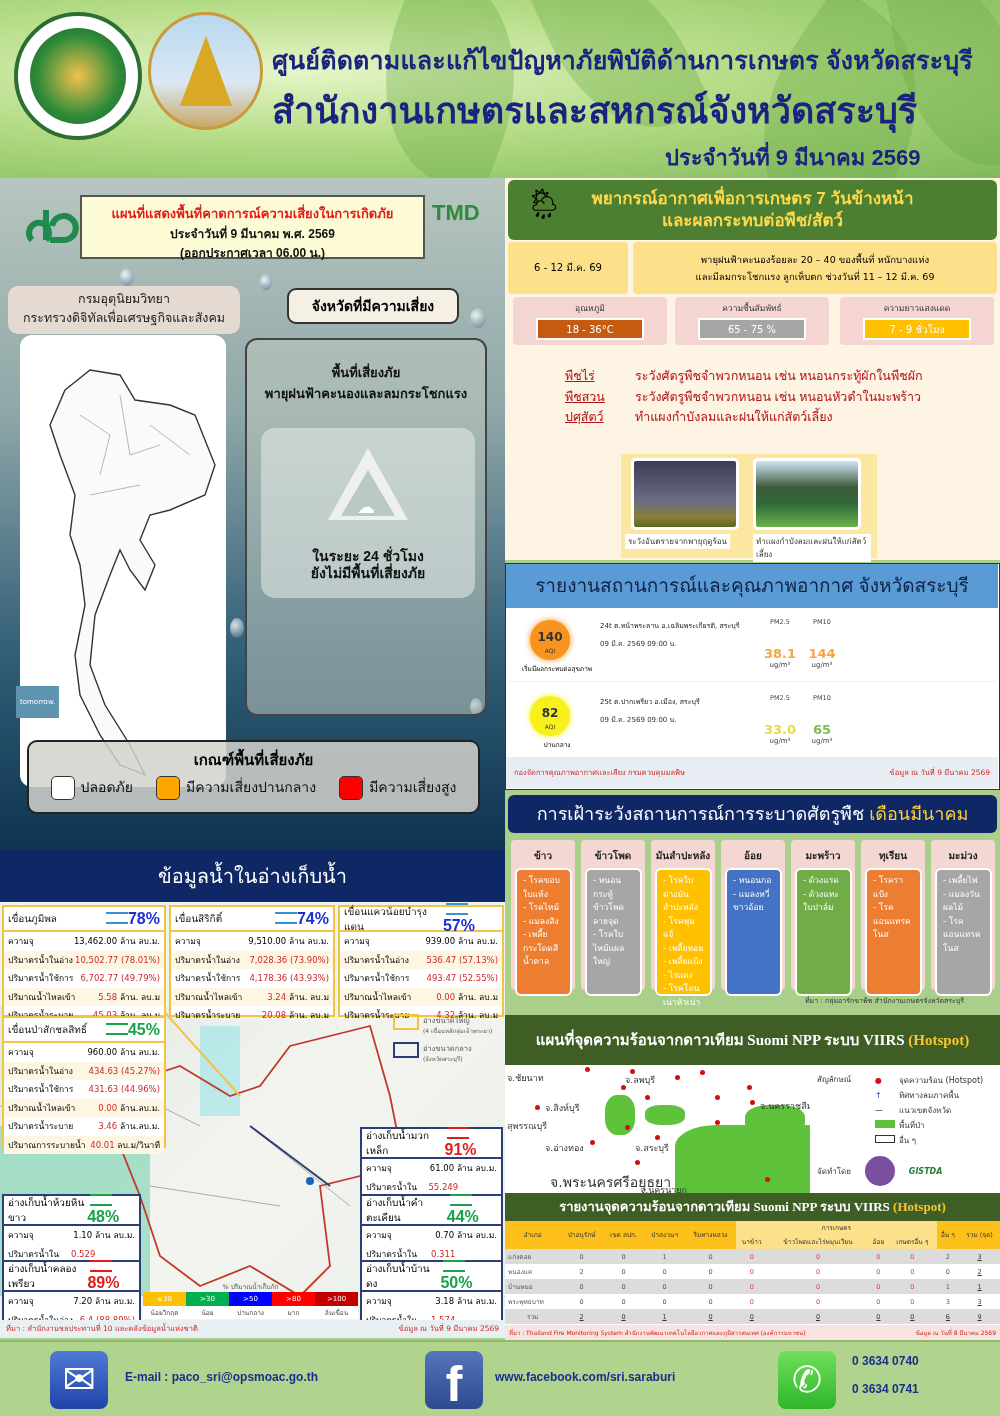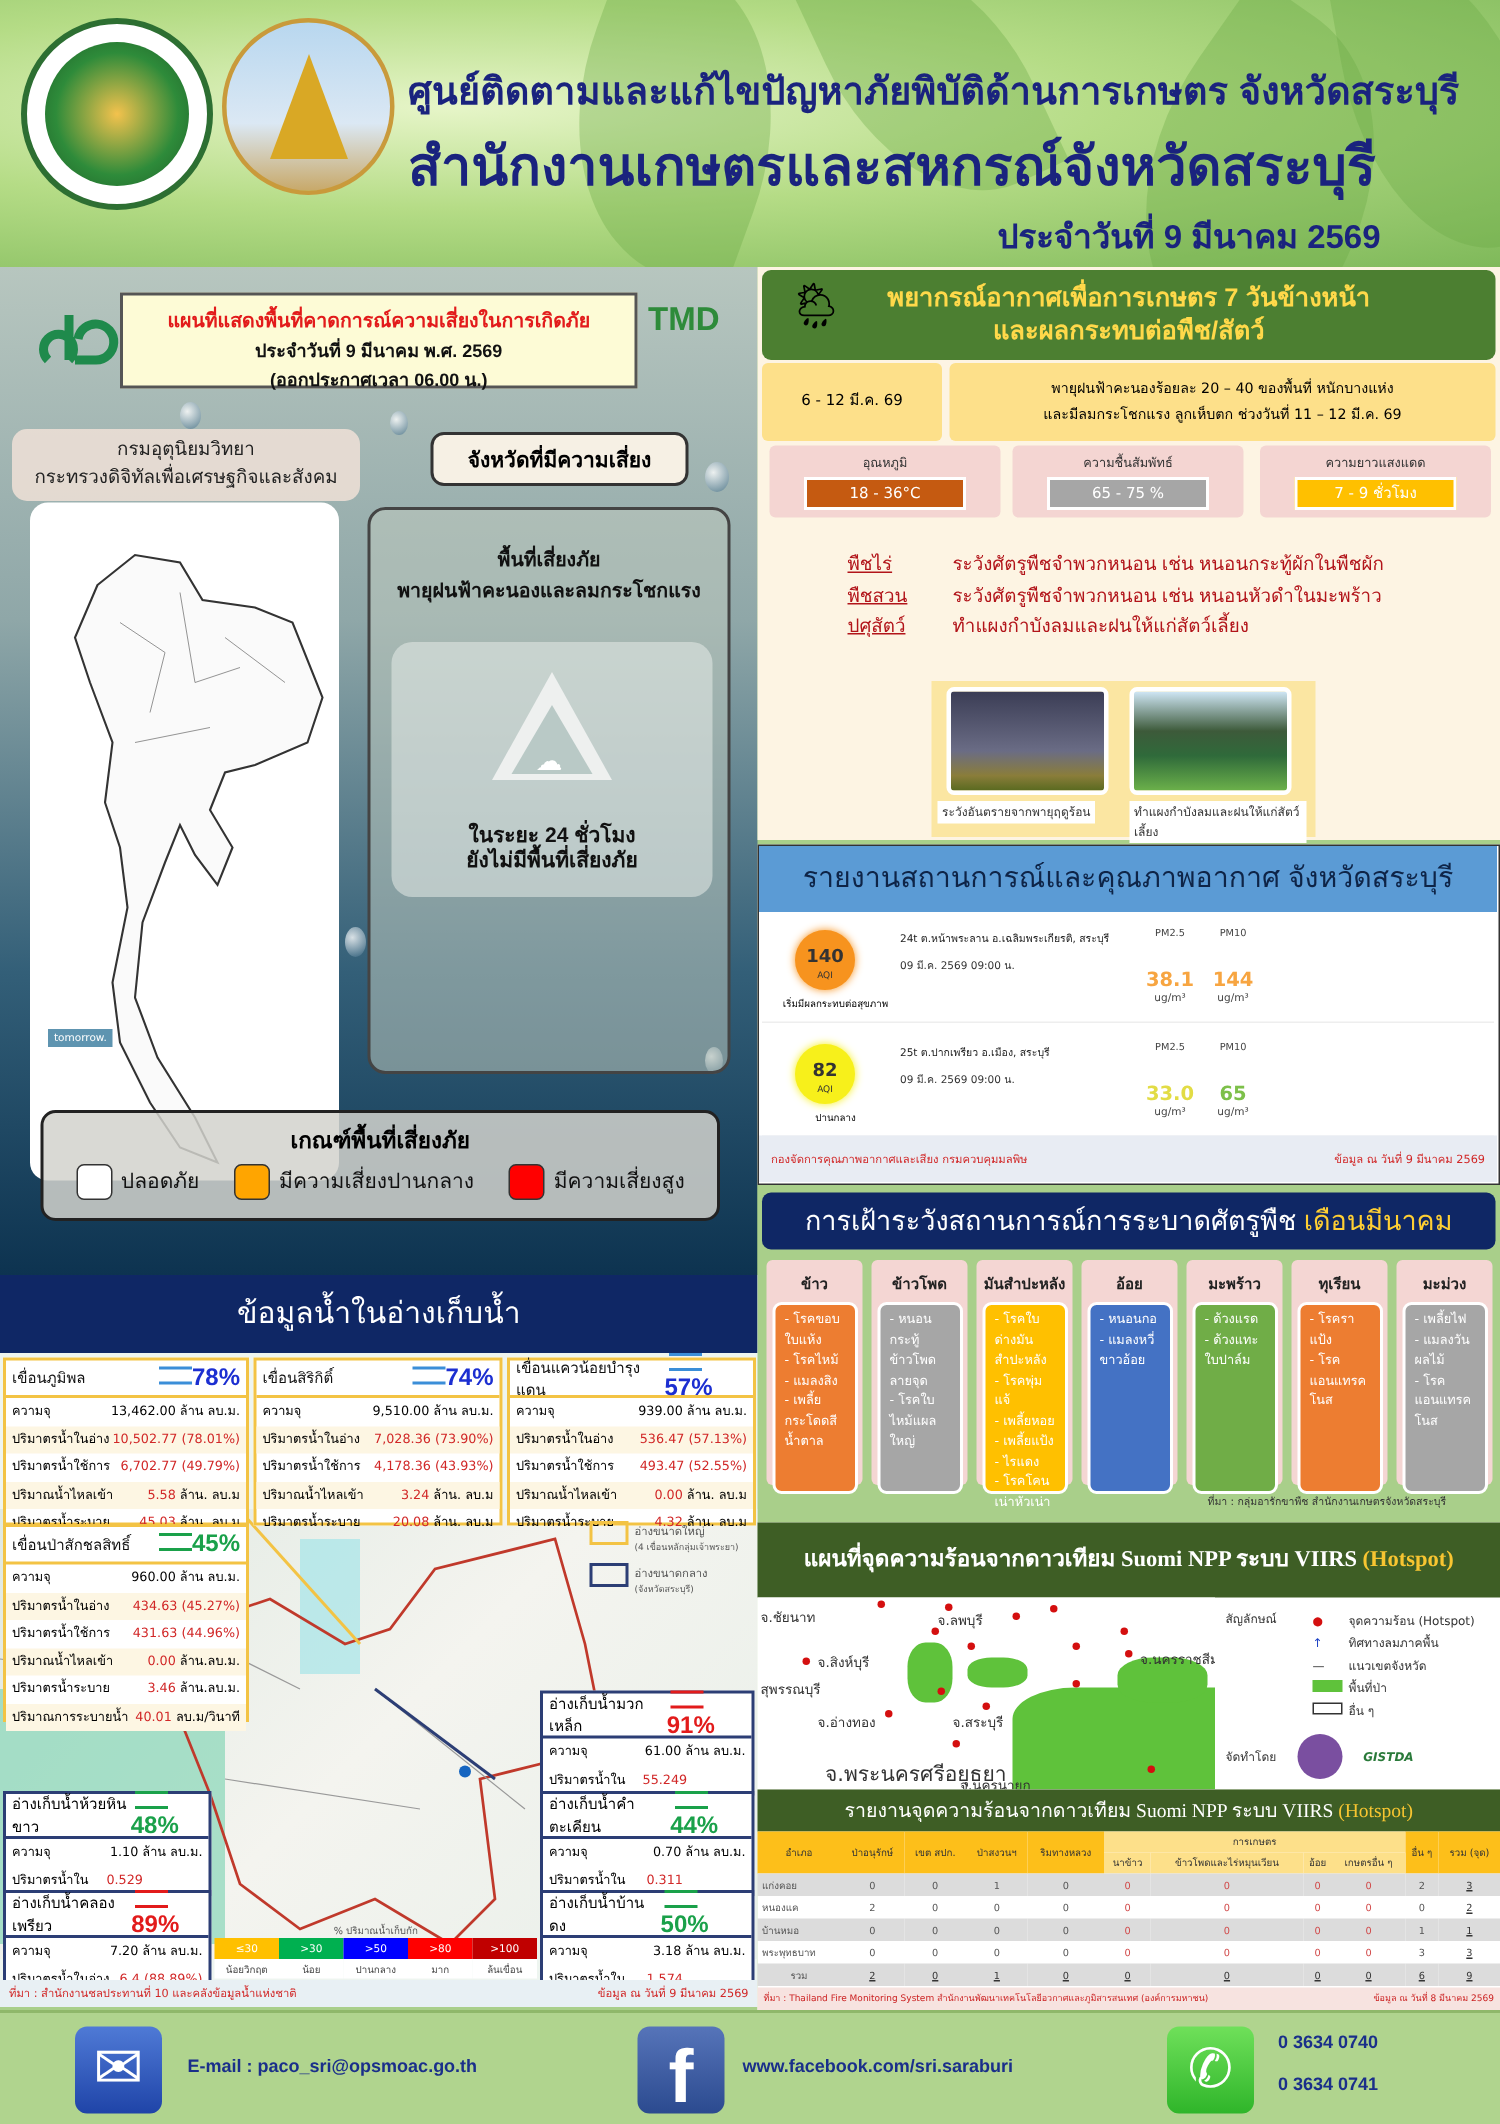--- a/index.html
+++ b/index.html
@@ -101,21 +101,21 @@
 
 #hot{left:505px;top:1015px;width:495px;height:178px;background:#fff}
 .hotHead{left:0;top:0;width:495px;height:50px;background:#3e5e25;color:#fff;font-size:15px;text-align:center;line-height:50px;font-family:"Liberation Serif",serif;font-weight:bold}
 .hotHead .y{color:#f7c531}
 .hotMap{left:0;top:50px;width:305px;height:128px;background:#fff;overflow:hidden}
 .forest{position:absolute;background:#5fc23b}
 .hs{position:absolute;width:5px;height:5px;border-radius:50%;background:#d40f0f}
 .hotLeg{left:312px;top:58px;font-size:8px;color:#333}
 
 #htab{left:505px;top:1193px;width:495px;height:147px;background:#fff}
-.htHead{left:0;top:0;width:495px;height:28px;background:#3e5e25;color:#fff;font-size:13px;text-align:center;line-height:28px;font-family:"Liberation Serif",serif;font-weight:normal}
+.htHead{left:0;top:0;width:495px;height:28px;background:#3e5e25;color:#fff;font-size:13px;text-align:center;line-height:28px;font-family:"Liberation Serif",serif;font-weight:bold}
 .htHead .y{color:#f7c531}
 table.ht{position:absolute;left:0;top:28px;width:495px;border-collapse:collapse;font-size:6.5px}
 table.ht th{background:#fdbf1a;color:#333;font-weight:normal;padding:2px 1px}
 table.ht th.sub{background:#fde08a}
 table.ht td{text-align:center;height:15px;color:#555}
 table.ht td.d{text-align:left;padding-left:3px}
 table.ht td.ag{color:#d14848}
 table.ht tr.g td{background:#dcdcdc}
 table.ht td.u{text-decoration:underline;color:#333}
 .htFoot{left:0;top:132px;width:495px;height:15px;background:#f7e3e0;font-size:6px;color:#c22;line-height:15px;padding:0 4px}
@@ -164,21 +164,21 @@
   <div class="abs tmdLbl">
     <div>กรมอุตุนิยมวิทยา</div>
     <div>กระทรวงดิจิทัลเพื่อเศรษฐกิจและสังคม</div>
   </div>
   <div class="abs mapBox">
     <svg width="206" height="452" viewBox="0 0 206 452">
       <path d="M45 55 L70 35 L100 40 L115 65 L150 70 L175 80 L195 130 L185 160 L150 175 L130 180 L120 205 L135 230 L125 255 L110 235 L100 215 L90 240 L75 280 L70 330 L85 370 L110 410 L125 440 L100 430 L80 400 L60 360 L55 320 L65 270 L60 230 L50 200 L55 160 L40 120 L30 90 Z" fill="#fafafa" stroke="#333" stroke-width="1.4"></path>
       <path d="M60 80 L90 100 L80 140 M100 60 L110 120 L140 110 M70 160 L120 150 M130 90 L170 120" stroke="#888" stroke-width=".6" fill="none"></path>
     </svg>
   </div>
-  <div class="abs tomorrow" style="top:508px;left:32px;background:#5e94b0;color:#fff;font-size:7px;padding:2px 4px">tomorrow.</div>
+  <div class="abs tomorrow" style="top:508px;left:16px;background:#5e94b0;color:#fff;font-size:7px;padding:12px 4px">tomorrow.</div>
   <div class="abs alertBox">
     <div class="h1">พื้นที่เสี่ยงภัย</div>
     <div class="h2">พายุฝนฟ้าคะนองและลมกระโชกแรง</div>
     <div class="alertInner">
       <div class="tri"></div>
       <div class="tri2"></div>
       <div class="cloud">☁</div>
       <div class="m">
         <div>ในระยะ 24 ชั่วโมง</div>
         <div>ยังไม่มีพื้นที่เสี่ยงภัย</div>

